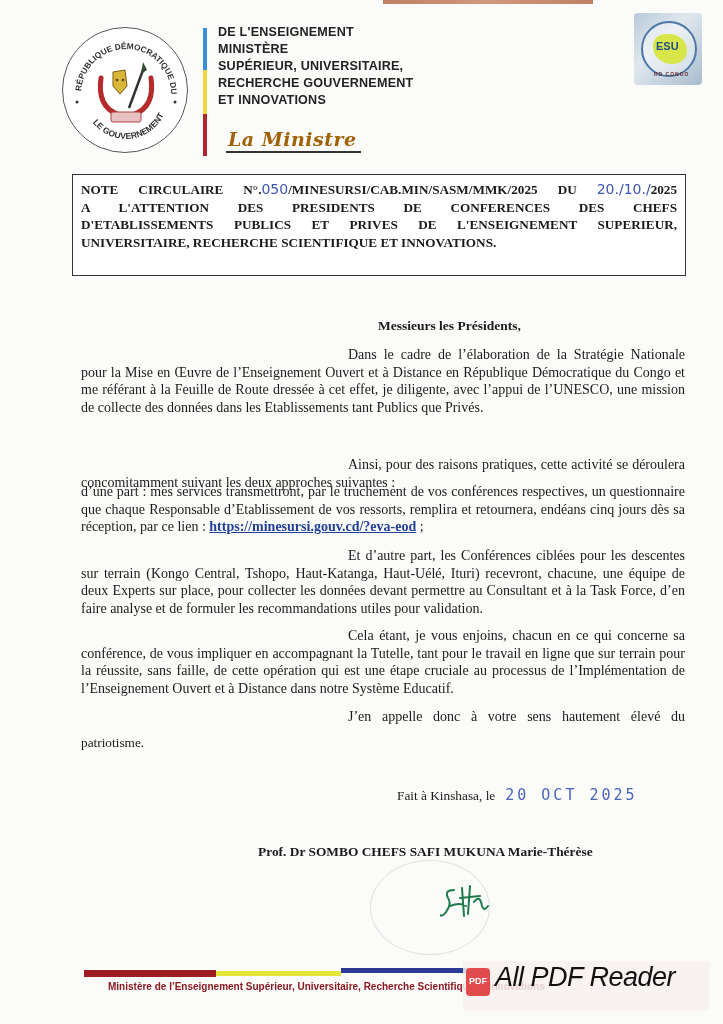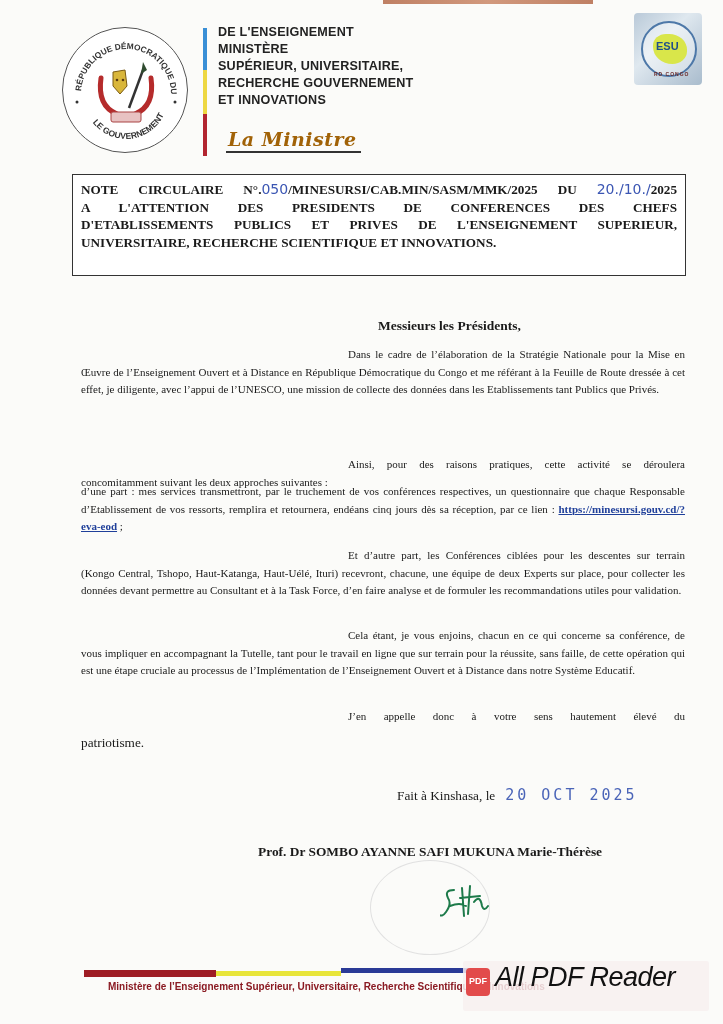--- a/index.html
+++ b/index.html
@@ -29,21 +29,21 @@
   .esu-badge .bot { position: absolute; left: 20px; top: 58px; font-family: "Liberation Sans", sans-serif; font-size: 5px; font-weight: bold; color: #6b2a2a; letter-spacing: 1px; }
 
   
   .circular-box { position: absolute; left: 72px; top: 174px; width: 614px; height: 102px; border: 1.5px solid #333; background: #fff; padding: 6px 8px 0 8px; }
   .circular-box .line { font-weight: bold; font-size: 13.2px; line-height: 17.5px; white-space: nowrap; text-align: justify; text-align-last: justify; }
   .circular-box .line.last { text-align-last: left; }
   .hand { font-family: "DejaVu Sans", sans-serif; color: #3b56b3; font-weight: normal; font-size: 14px; }
 
   .greeting { position: absolute; left: 347px; top: 318px; font-weight: bold; font-size: 13.5px; margin-left: 31px; }
 
-  .body { position: absolute; left: 81px; width: 604px; font-size: 11px; line-height: 17.6px; text-align: justify; }
+  .body { position: absolute; left: 81px; width: 604px; font-size: 14px; line-height: 17.6px; text-align: justify; }
   .body .indent { text-indent: 267px; }
   .body p { text-align: justify; }
   .body .link { color: #1f3f9a; font-weight: bold; text-decoration: underline; }
 
   .p1 { top: 346px; }
   .p2 { top: 432px; margin-top: 24px; }
   .p3 { top: 483px; }
   .p4 { top: 547px; }
   .p5 { top: 627px; }
   .p6 { top: 708px; }
@@ -146,21 +146,21 @@
   </div>
 <div class="body p6">
     <p class="indent" style="text-align-last: justify;">J’en appelle donc à votre sens hautement élevé du</p>
   </div>
 <div class="p6b">patriotisme.</div>
 
 <div class="done-at">
   <span>Fait à Kinshasa, le</span><span class="stamp-date">20 OCT 2025</span>
 </div>
 
-<div class="signatory">Prof. Dr SOMBO AYANNE SAFI MUKUNA Marie-Thérèse</div>
+<div class="signatory">Prof. Dr SOMBO CHEFS SAFI MUKUNA Marie-Thérèse</div>
 
 <div class="faint-seal"></div>
 <svg class="signature" width="60" height="40" viewBox="0 0 60 40">
   <path d="M14 6 Q4 6 8 14 Q12 20 6 28 Q2 34 -2 30 M10 22 Q20 18 26 22 M22 4 L24 32 M30 2 L28 30 M20 14 L40 12 M34 18 Q40 10 42 22 Q44 28 48 22" stroke="#1d7a4a" stroke-width="2" fill="none" stroke-linecap="round"></path>
 </svg>
 
 <div class="footer-bars">
   <div class="r"></div>
     <div class="y"></div>
     <div class="b"></div>

